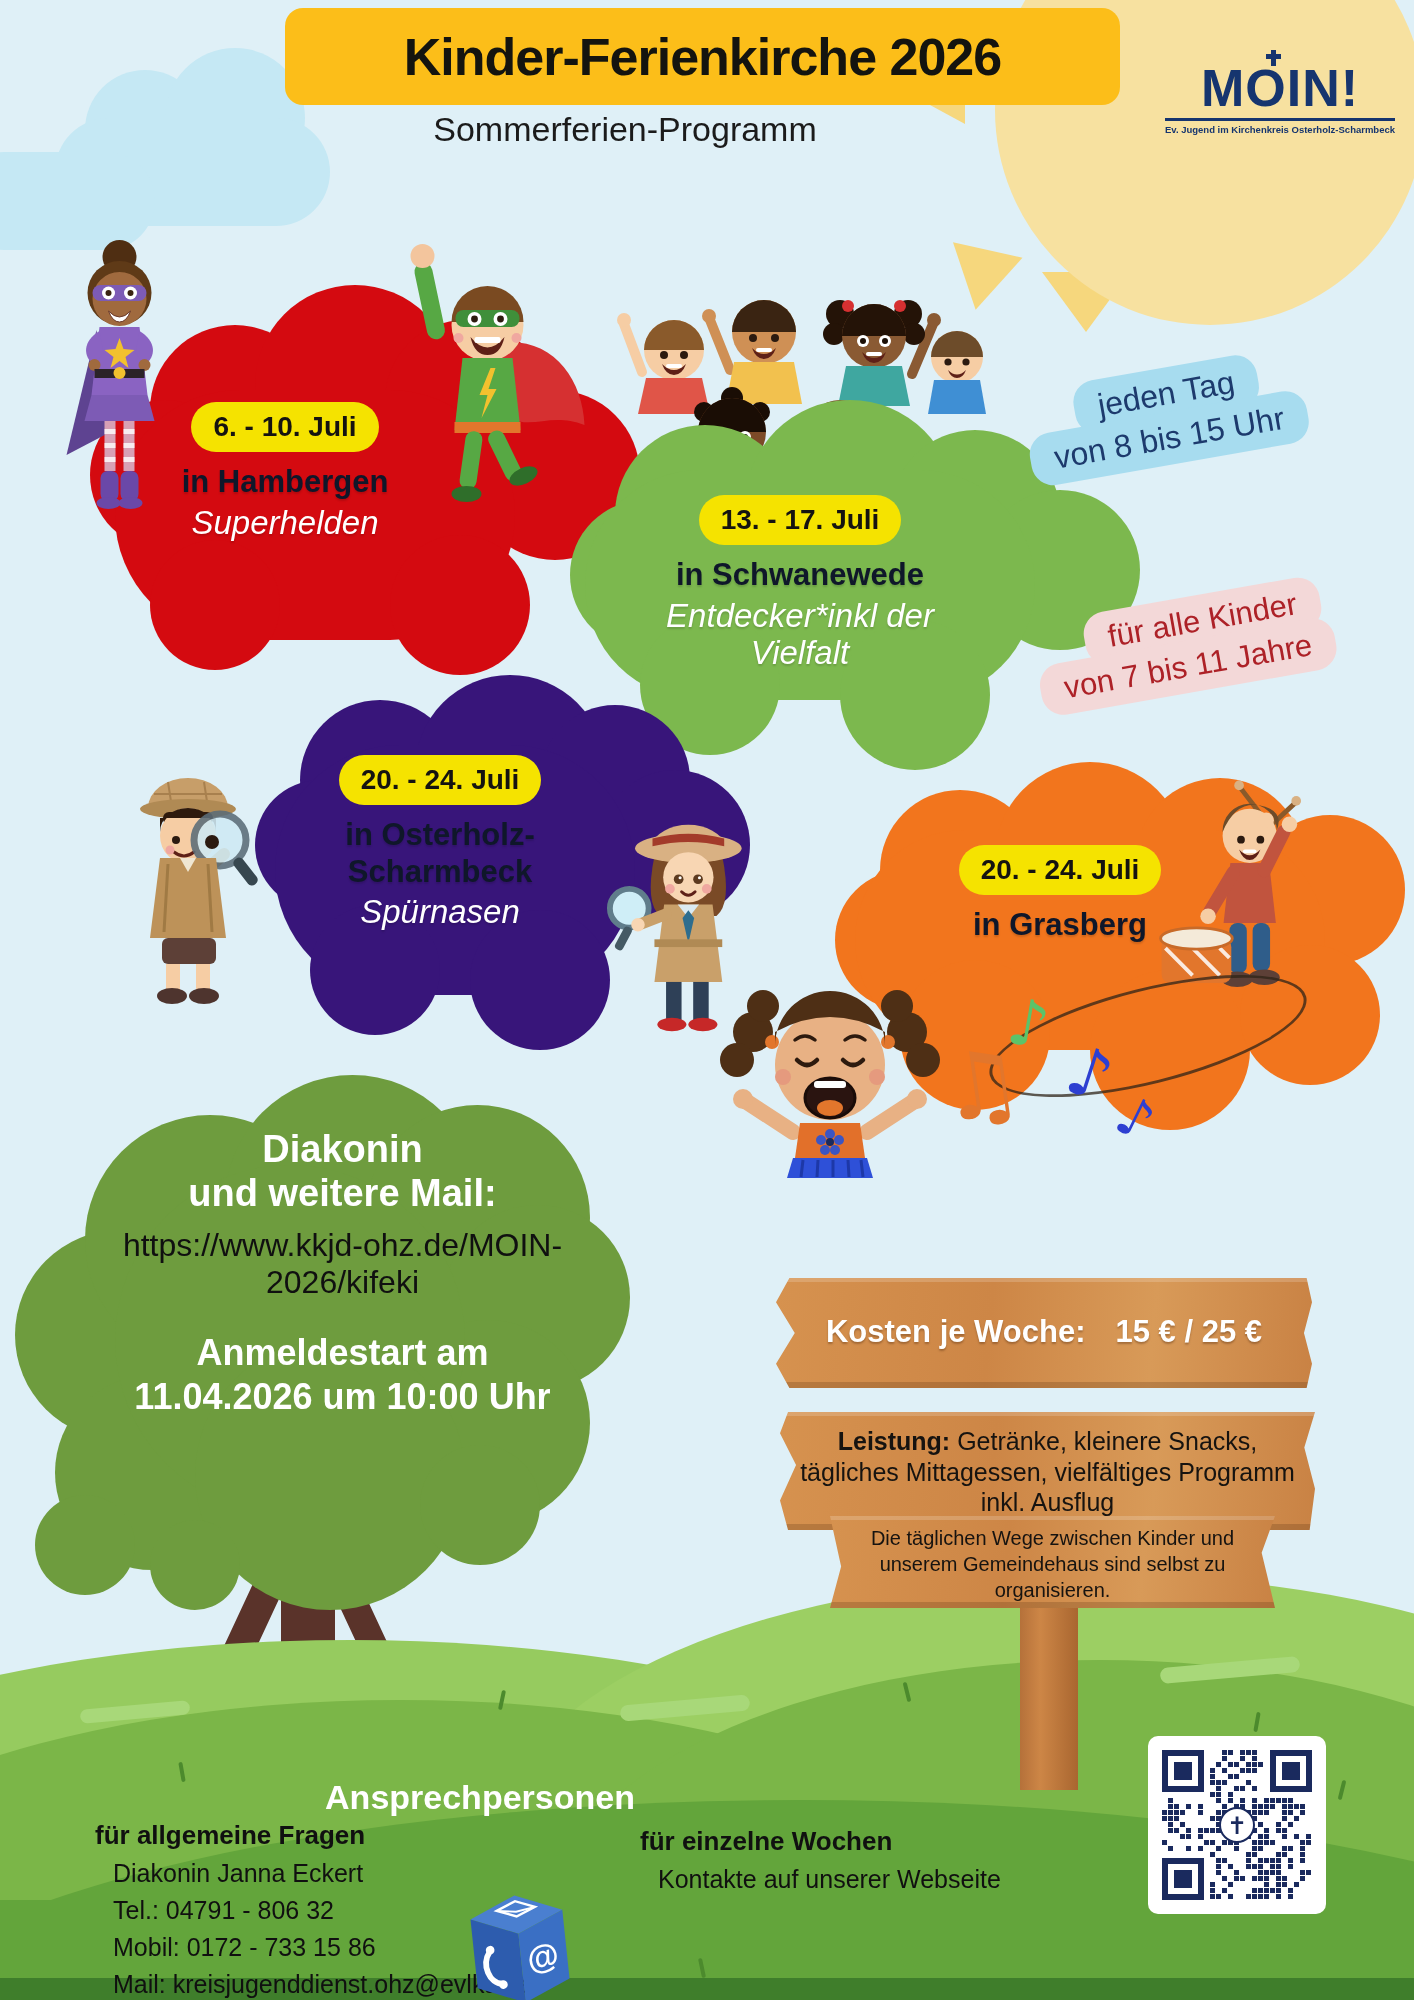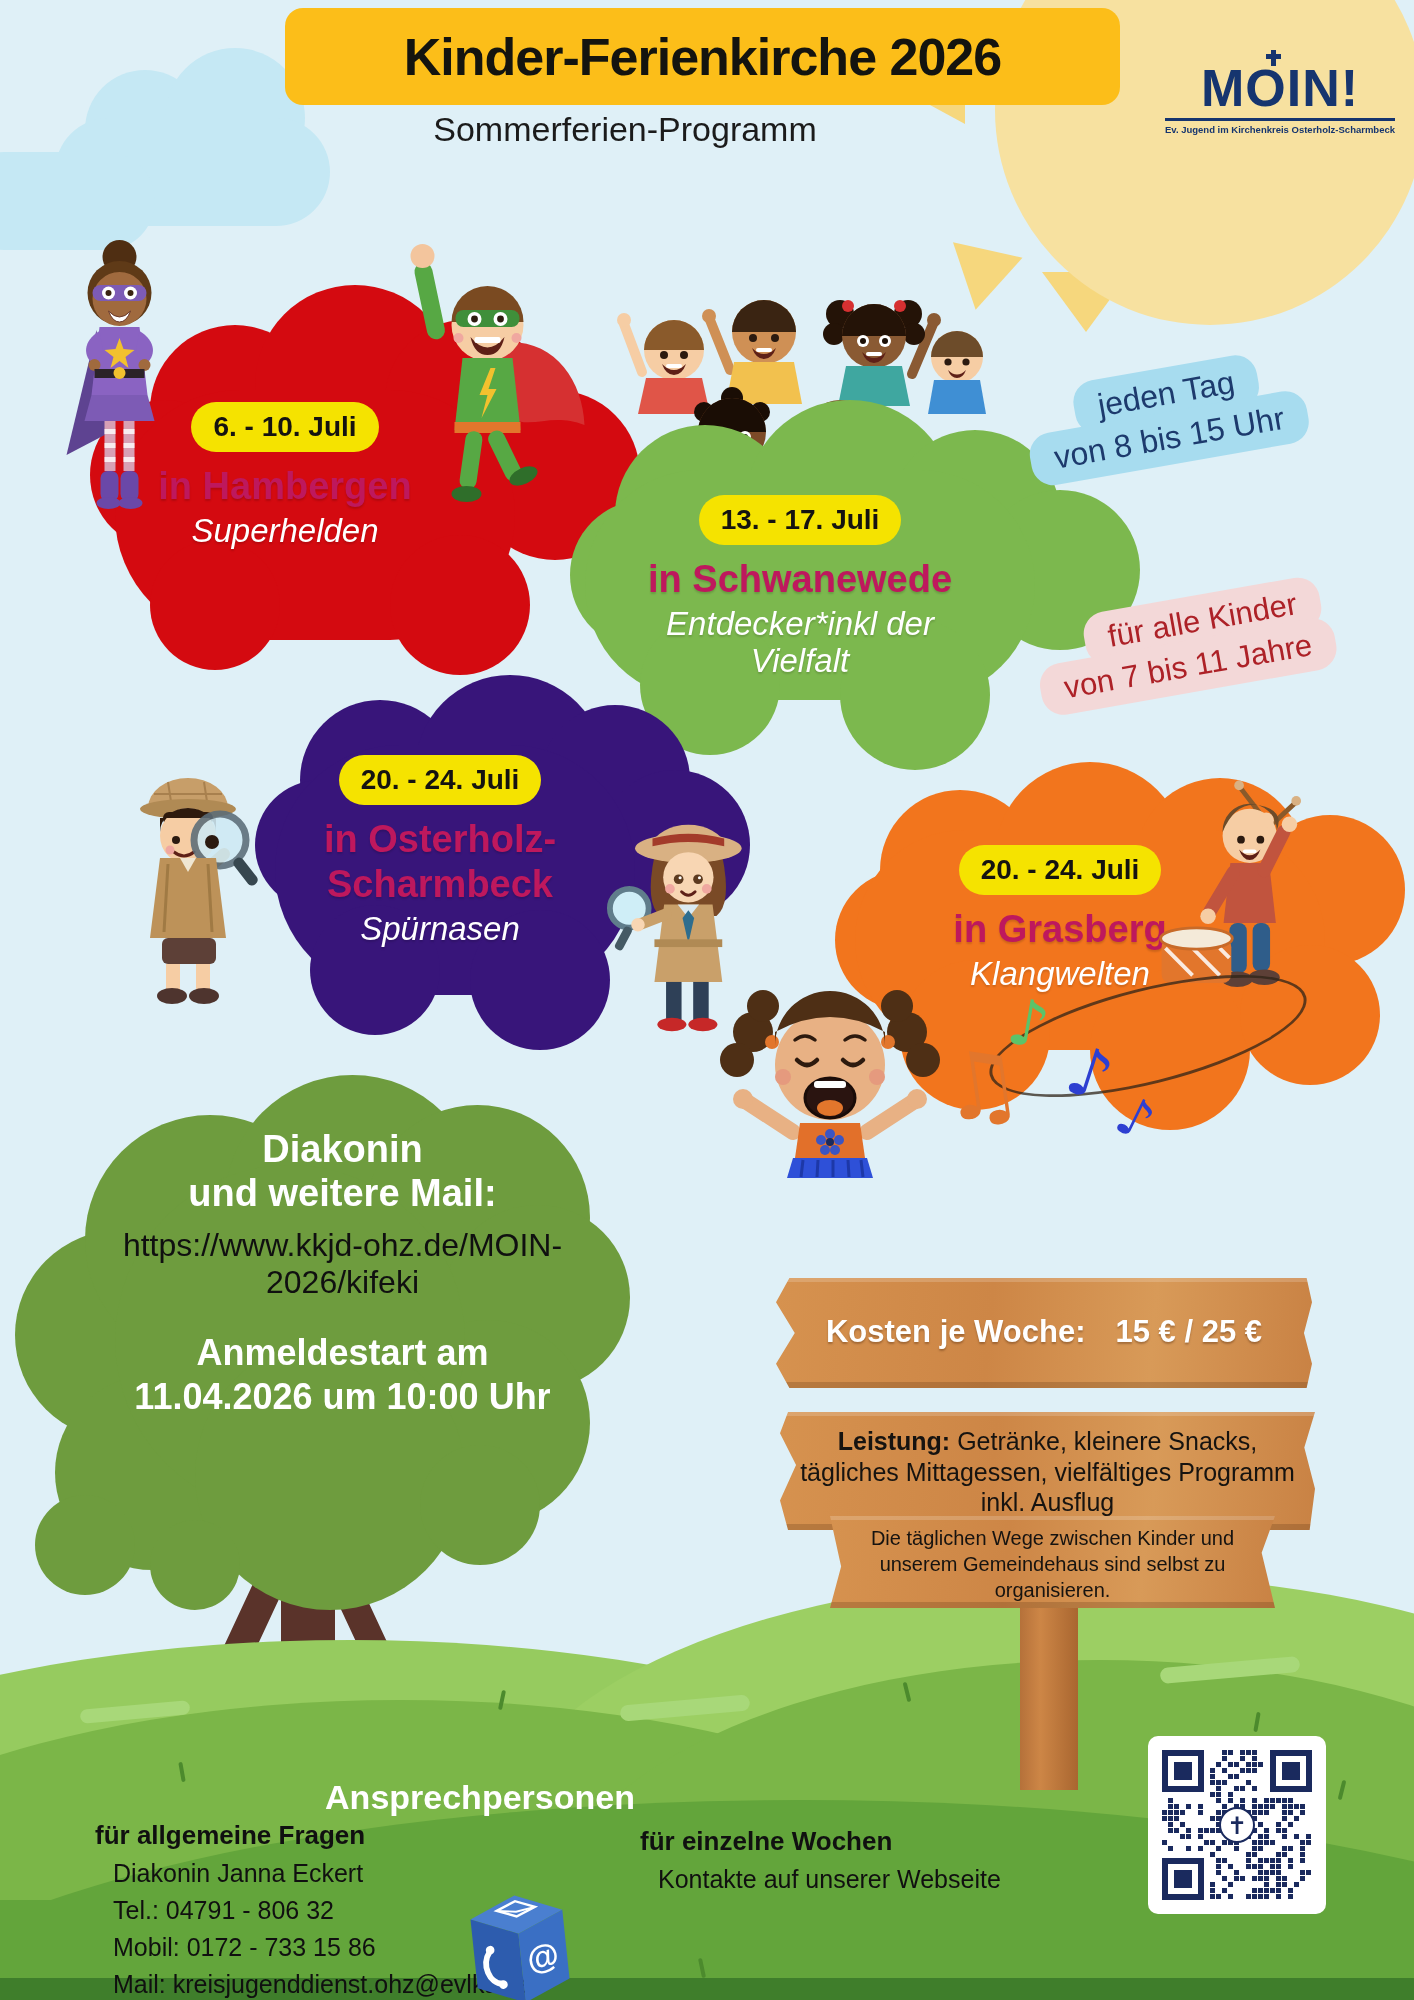--- a/index.html
+++ b/index.html
@@ -27,21 +27,21 @@
   
   .cloud{position:absolute;z-index:3;}
   .cloud .b,.cloud .body{position:absolute;border-radius:50%;}
   .cloud .body{border-radius:125px;}
   .c-red .b,.c-red .body{background:#d40a10;}
   .c-green .b,.c-green .body{background:#7cb84e;}
   .c-purple .b,.c-purple .body{background:#38157a;}
   .c-orange .b,.c-orange .body{background:#f2751d;}
   .cloud-txt{position:absolute;text-align:center;z-index:3;}
   .pill{display:inline-block;background:#f5e300;color:#151310;font-weight:800;font-size:28px;line-height:1;padding:11px 22px;border-radius:30px;}
-  .loc{font-size:38px;font-weight:800;color:#be185d;margin-top:12px;line-height:1.18;text-shadow:0 2px 2px rgba(0,0,0,.15);}
+  .loc{font-size:31px;font-weight:800;color:#0f172a;margin-top:12px;line-height:1.18;text-shadow:0 2px 2px rgba(0,0,0,.15);}
   .theme{font-size:33px;font-style:italic;color:#fff;margin-top:4px;line-height:1.12;text-shadow:0 2px 2px rgba(0,0,0,.15);}
   
   .tag{position:absolute;transform:rotate(-10deg);z-index:4;}
   .tag .t-line{display:table;padding:10px 24px;border-radius:22px;font-size:32px;line-height:1.05;white-space:nowrap;}
   .tag-blue .t-line{background:#a7dcef;color:#1d3a6d;}
   .tag-pink .t-line{background:#f3d8d8;color:#ad2127;}
   .t-ind{margin-left:52px;}
   .t-up{margin-top:-10px;}
   
   .leaf{position:absolute;border-radius:50%;background:#6e9c3e;}
@@ -372,21 +372,20 @@
     <div class="b" style="left:310px;top:18px;width:170px;height:170px;"></div>
     <div class="b" style="left:430px;top:55px;width:150px;height:150px;"></div>
     <div class="b" style="left:10px;top:110px;width:140px;height:140px;"></div>
     <div class="body" style="left:30px;top:70px;width:470px;height:220px;"></div>
     <div class="b" style="left:75px;top:200px;width:150px;height:150px;"></div>
     <div class="b" style="left:265px;top:210px;width:160px;height:160px;"></div>
     <div class="b" style="left:415px;top:185px;width:140px;height:140px;"></div>
     <div class="cloud-txt" style="left:55px;top:85px;width:360px;">
       <div class="pill"><span>20. - 24. Juli</span></div>
       <div class="loc">in Grasberg</div>
-      <div class="theme">Klangwelten</div>
     </div>
   </div>
 
   <svg class="abs" style="left:1148px;top:772px;z-index:4;" width="155" height="240" viewBox="0 0 160 240">
     <path d="M95,12 L121,46" stroke="#8a5a2b" stroke-width="5" stroke-linecap="round"></path>
       <circle cx="94" cy="10" r="5" fill="#d9b183"></circle>
     <path d="M152,28 L126,52" stroke="#8a5a2b" stroke-width="5" stroke-linecap="round"></path>
       <circle cx="153" cy="26" r="5" fill="#d9b183"></circle>
     <circle cx="105" cy="62" r="28" fill="#f6cda4"></circle>
     <path d="M77,58 A28,28 0 0 1 133,56 Q140,38 121,32 Q92,22 77,58 Z" fill="#6d4c2a"></path>

